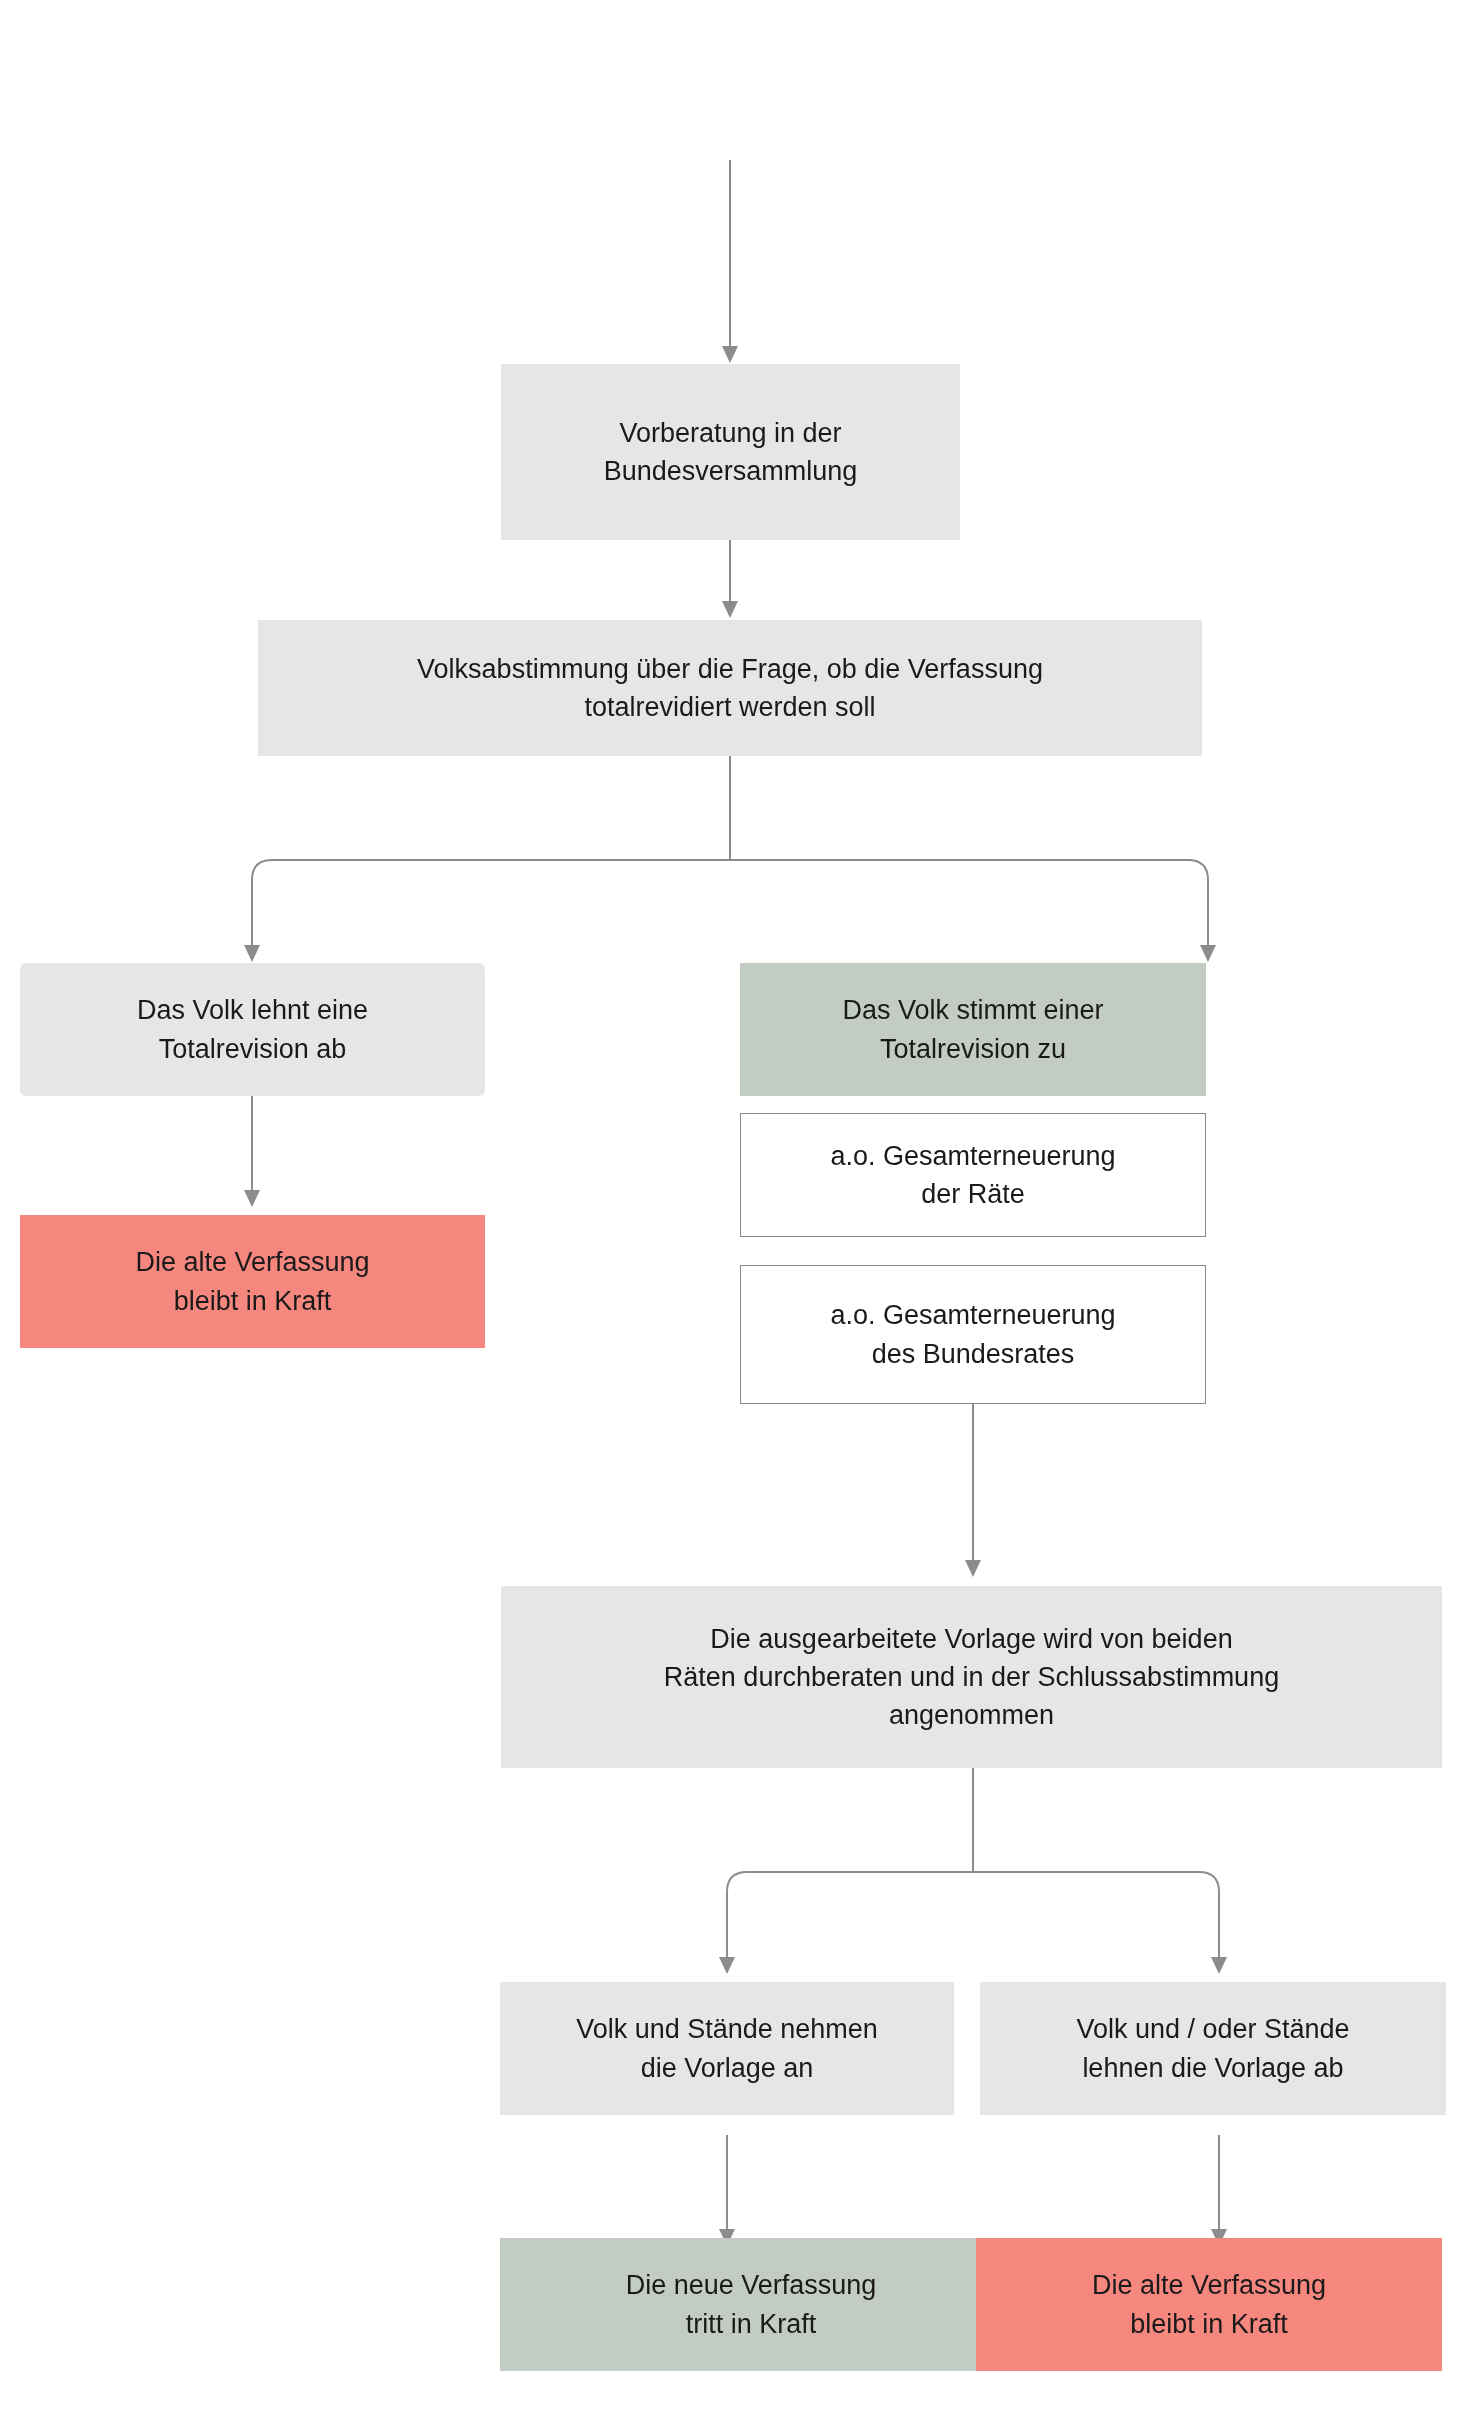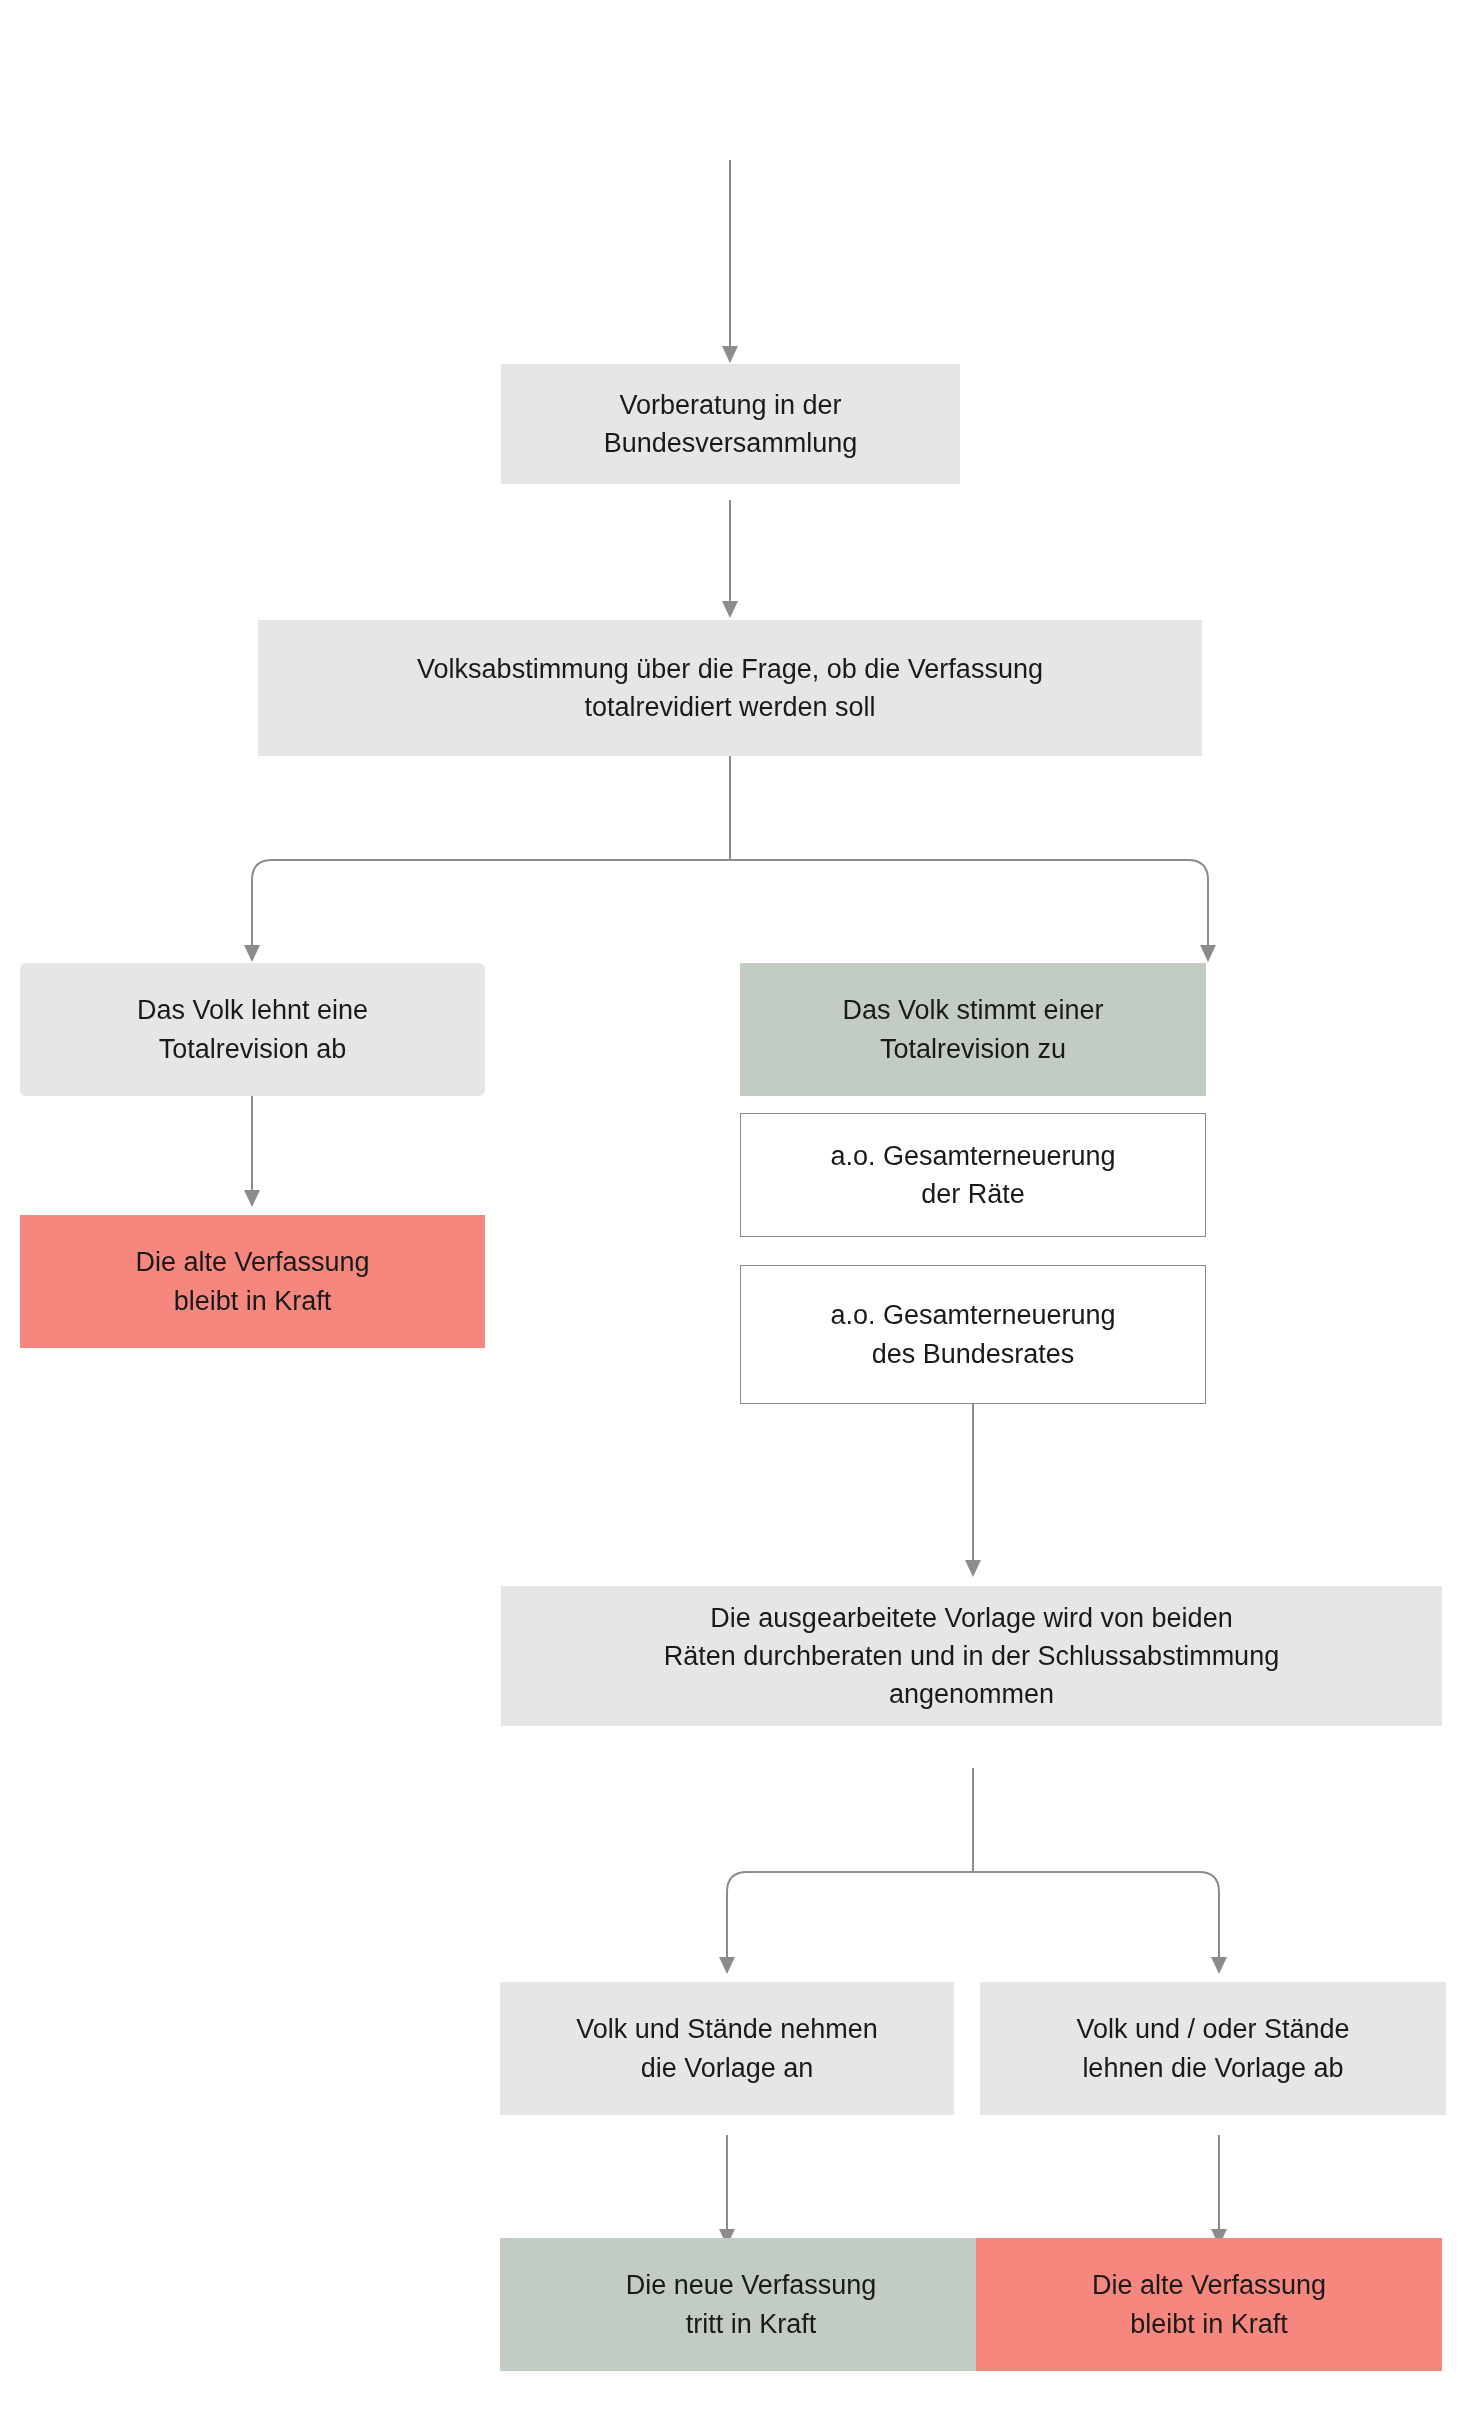--- a/index.html
+++ b/index.html
@@ -102,42 +102,42 @@
     <line x1="30" y1="0" x2="30" y2="96"></line>
     <polygon points="30,111 22,94 38,94"></polygon>
   </svg>
 
   <svg class="edge" style="left:1189px; top:2135px;" width="60" height="118">
     <line x1="30" y1="0" x2="30" y2="96"></line>
     <polygon points="30,111 22,94 38,94"></polygon>
   </svg>
 
 
-  <div class="node grey" style="left:501px; top:364px; width:459px; height:120px;">Vorberatung in der
+  <div class="node grey" style="left:501px; top:364px; width:459px; height:176px;">Vorberatung in der
 Bundesversammlung</div>
 
   <div class="node grey" style="left:258px; top:620px; width:944px; height:136px;">Volksabstimmung über die Frage, ob die Verfassung
 totalrevidiert werden soll</div>
 
   <div class="node grey" style="left:20px; top:963px; width:465px; height:133px;border-radius:6px;">Das Volk lehnt eine
 Totalrevision ab</div>
 
   <div class="node green" style="left:740px; top:963px; width:466px; height:133px;">Das Volk stimmt einer
 Totalrevision zu</div>
 
   <div class="node red" style="left:20px; top:1215px; width:465px; height:133px;">Die alte Verfassung
 bleibt in Kraft</div>
 
   <div class="node outline" style="left:740px; top:1113px; width:466px; height:124px;">a.o. Gesamterneuerung
 der Räte</div>
 
   <div class="node outline" style="left:740px; top:1265px; width:466px; height:139px;">a.o. Gesamterneuerung
 des Bundesrates</div>
 
-  <div class="node grey" style="left:501px; top:1586px; width:941px; height:140px;">Die ausgearbeitete Vorlage wird von beiden
+  <div class="node grey" style="left:501px; top:1586px; width:941px; height:182px;">Die ausgearbeitete Vorlage wird von beiden
 Räten durchberaten und in der Schlussabstimmung
 angenommen</div>
 
   <div class="node grey" style="left:500px; top:1982px; width:454px; height:133px;text-align:center;">Volk und Stände nehmen
 die Vorlage an</div>
 
   <div class="node grey" style="left:980px; top:1982px; width:466px; height:133px;">Volk und / oder Stände
 lehnen die Vorlage ab</div>
 
   <div class="node green" style="left:500px; top:2238px; width:502px; height:133px;">Die neue Verfassung

